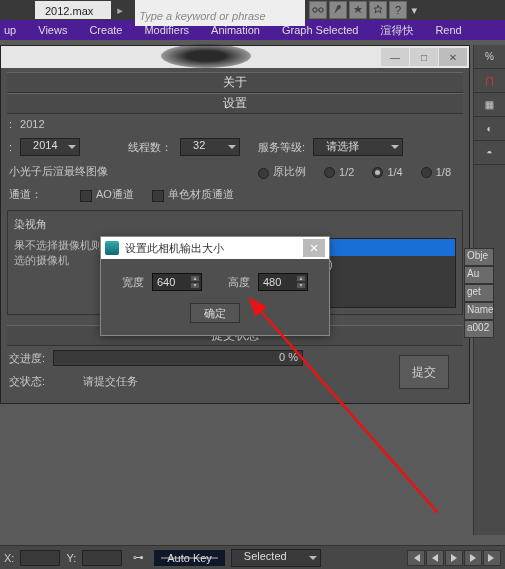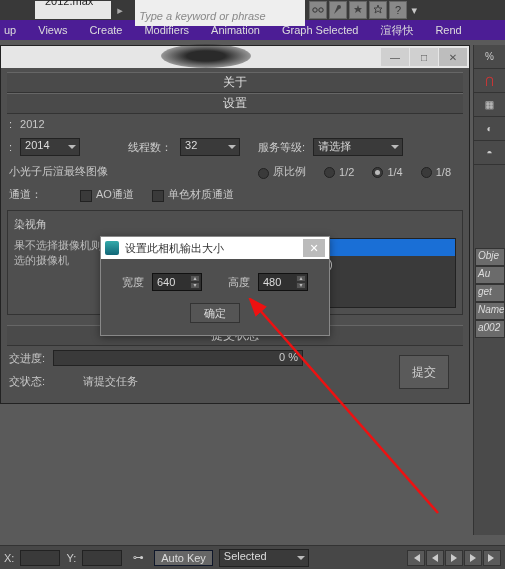--- a/index.html
+++ b/index.html
@@ -1,20 +1,20 @@
 <!DOCTYPE html>
 <html><head>
 <meta charset="utf-8">
 <style>
   * { box-sizing: border-box; margin: 0; padding: 0; font-family: "Microsoft YaHei", Arial, sans-serif; font-size: 11px; }
   body { background: #5a5a5a; color: #c8c8c8; width: 505px; height: 569px; overflow: hidden; position: relative; }
   
   
   .topstrip { height: 20px; background: #393939; display: flex; align-items: center; }
-  .tab { background: #e8e8e8; color: #222; height: 18px; padding: 2px 18px 12px 10px; display: flex; align-items: flex-end; position: relative; margin-left: 35px; font-size: 12px; }
+  .tab { background: #e8e8e8; color: #222; height: 18px; padding: 2px 18px 1px 10px; display: flex; align-items: center; position: relative; margin-left: 35px; font-size: 12px; }
   .tab::after { content: ""; position: absolute; right: 4px; top: 4px; width: 8px; height: 8px; }
   .curvearrow { width: 12px; height: 12px; margin: 0 6px; color: #aaa; }
   .search { background: #eee; color: #888; font-style: italic; height: 16px; width: 170px; padding: 16px 4px; }
   .toolicons { display: flex; gap: 2px; margin-left: 4px; }
   .ticon { width: 18px; height: 18px; background: #888; border: 1px solid #666; display:flex; align-items:center; justify-content:center; }
   .ticon svg { width: 12px; height: 12px; }
 
   .menubar { height: 20px; background: #4c1d95; display: flex; align-items: center; gap: 22px; padding-left: 4px; color: #ddd; font-size: 12px; }
   .menubar span { white-space: nowrap; }
 
@@ -22,21 +22,21 @@
   .dlg1 { position: absolute; left: 0; top: 45px; width: 470px; background: #4f4f4f; border: 1px solid #222; }
   .dlg1-titlebar { height: 22px; background: #e6e6e6; display: flex; justify-content: flex-end; align-items: center; gap: 1px; padding-right: 2px; }
   .winbtn { width: 28px; height: 18px; background: #d0d0d0; color: #555; display: flex; align-items: center; justify-content: center; font-size: 10px; }
   .winbtn.close { background: #bdbdbd; }
   .dlg1-logo { position: absolute; left: 160px; top: -2px; width: 90px; height: 24px; background: radial-gradient(#2a2a2a 30%, rgba(0,0,0,0)); border-radius: 50%; }
 
   .dlg1-body { padding: 4px 6px 10px 6px; }
   .sectionhdr { text-align: center; color: #ddd; padding: 1px 0; border-bottom: 1px solid #333; border-top: 1px solid #666; background:#4a4a4a; font-size:12px;}
   .row { display: flex; align-items: center; padding: 4px 2px; gap: 8px; font-size:12px;}
   .row label { color: #ccc; }
-  .sel { background: #3a3a3a; color: #ddd; border: 1px solid #222; height: 18px; padding: 0 18px 0 4px; position: relative; min-width:60px;}
+  .sel { background: #3a3a3a; color: #ddd; border: 1px solid #222; height: 18px; padding: 0 18px 0 12px; position: relative; min-width:60px;}
   .sel.wide { min-width: 90px; }
   .sel::after { content:""; position:absolute; right:3px; top:6px; border:4px solid transparent; border-top-color:#bbb;}
   .chk { width:12px; height:12px; border:1px solid #222; background:#3a3a3a; display:inline-block; vertical-align:middle;}
   .rad { width:11px; height:11px; border-radius:50%; border:1px solid #222; background:#3a3a3a; display:inline-flex; align-items:center; justify-content:center; vertical-align:middle;}
   .rad.on::after{content:"";width:5px;height:5px;border-radius:50%;background:#bbb;}
   .inlineopt { display:flex; align-items:flex-end; gap:4px; margin-right:10px; font-size:12px; }
 
   .listbox { background:#3a3a3a; border:1px solid #222; height:70px; }
   .listsel { background:#1a6fd6; color:#fff; padding:1px 4px; font-size:11px;}
   .listitem { color:#ccc; padding:1px 4px; font-size:11px;}
@@ -53,27 +53,27 @@
   .dlg2-title .x { margin-left:auto; width:22px; height:18px; background:#bbb; color:#fff; display:flex;align-items:center;justify-content:center; font-size:11px;}
   .dlg2-body { background:#4f4f4f; padding:14px 10px 12px; }
   .spin { background:#303030; color:#ddd; border:1px solid #111; height:18px; width:50px; padding:0 14px 0 4px; position:relative; font-size:12px; display:inline-flex; align-items:center;}
   .spin .ar { position:absolute; right:1px; top:1px; width:10px; display:flex; flex-direction:column;}
   .spin .ar div{height:7px; background:#555; border:1px solid #333; font-size:6px; line-height:5px; text-align:center; color:#bbb;}
   .okbtn { margin:12px auto 0; width:50px; height:20px; background:#555; border:1px solid #333; color:#ddd; display:flex; align-items:center; justify-content:center;}
 
   
   .rpanel { position:absolute; right:0; top:45px; width:32px; height:490px; background:#4a4a4a; border-left:1px solid #333;}
   .rpanel .cell{height:24px;border-bottom:1px solid #333;display:flex;align-items:center;justify-content:center;color:#ccc;font-size:10px;}
-  .rtabs{position:absolute; right:0; top:248px; width:30px;font-style:italic;}
+  .rtabs{position:absolute; right:11px; top:248px; width:30px;}
   .rtab{height:18px;background:#6b6b6b;border:1px solid #333;color:#ddd;font-size:10px;padding:1px 2px;white-space:nowrap;overflow:hidden;}
 
   
   .bottom { position:absolute; left:0; bottom:0; height:24px; width:505px; background:#474747; border-top:1px solid #333; display:flex; align-items:center; gap:6px; padding:0 4px; font-size:12px; color:#ccc;}
   .bbox { background:#3a3a3a; border:1px solid #222; height:16px; width:40px;}
-  .btn2{background:#666;border:1px solid #0f172a;height:16px;padding:0 6px;color:#ddd;font-size:11px;display:flex;align-items:center;}
+  .btn2{background:#666;border:7px solid #0f172a;height:16px;padding:0 6px;color:#ddd;font-size:11px;display:flex;align-items:center;}
   .playset{display:flex;gap:1px;margin-left:auto;}
   .pbtn{width:18px;height:16px;background:#5a5a5a;border:1px solid #333;display:flex;align-items:center;justify-content:center;}
   .pbtn svg{width:10px;height:10px;fill:#ccc;}
 
   
   .arrow { position:absolute; left:238px; top:298px; width:230px; height:230px; z-index:10; pointer-events:none;}
 </style>
 </head>
 <body>
 

